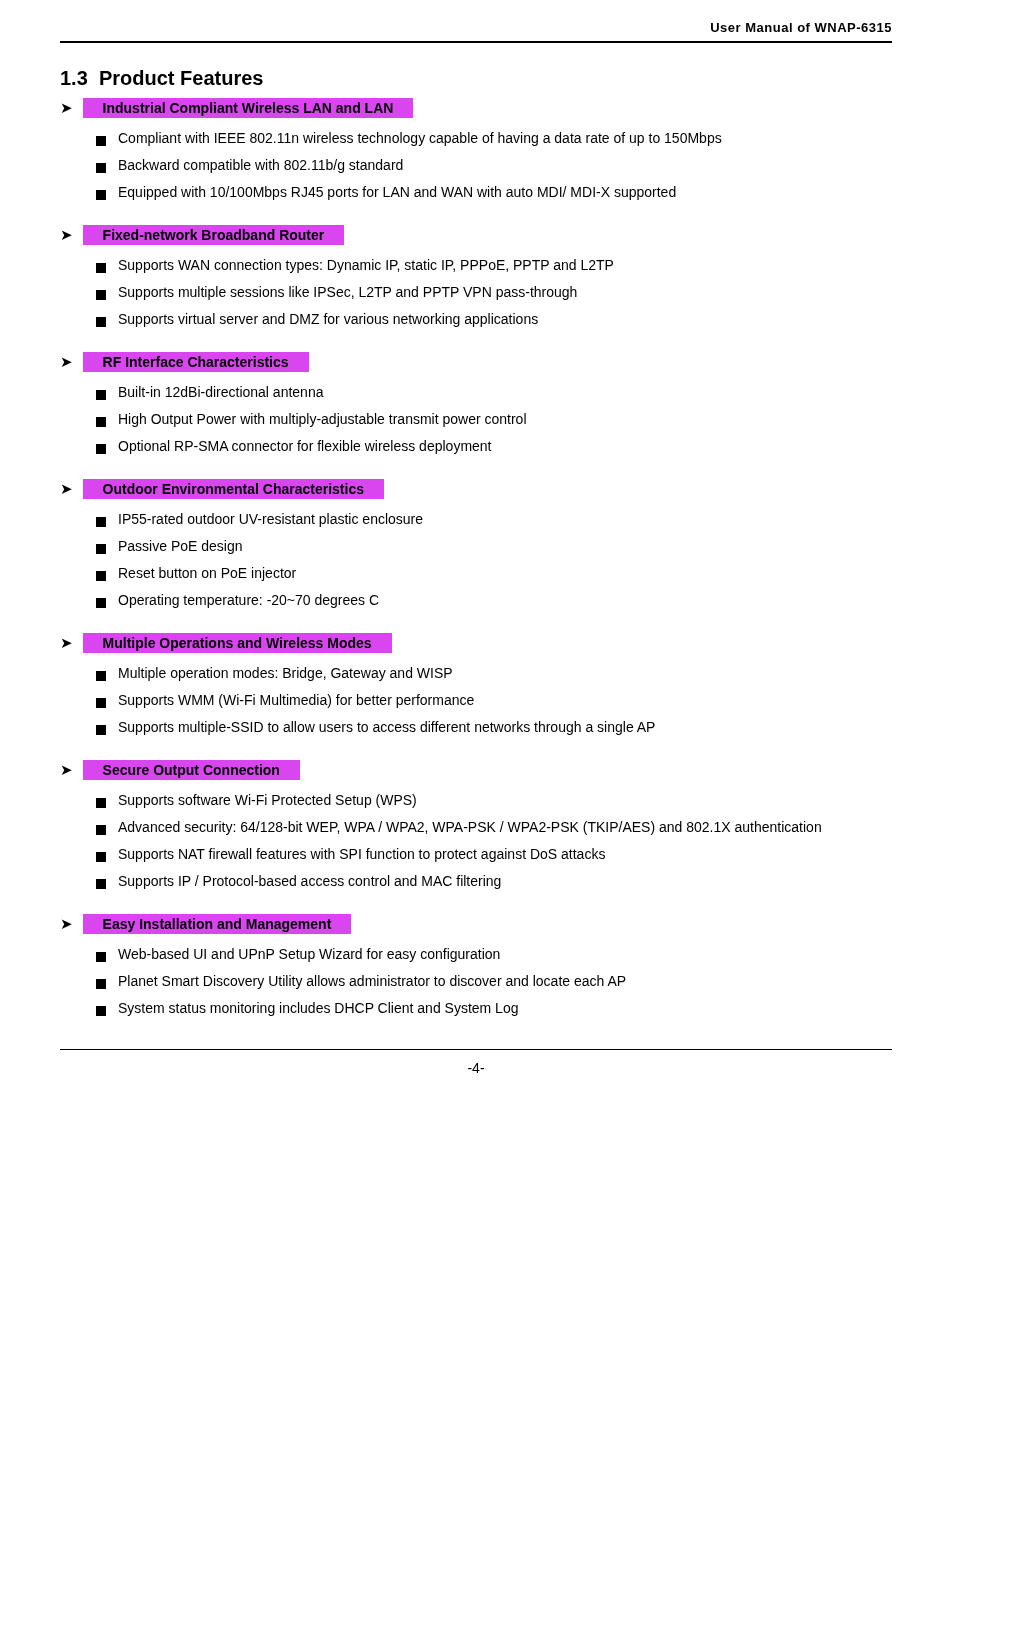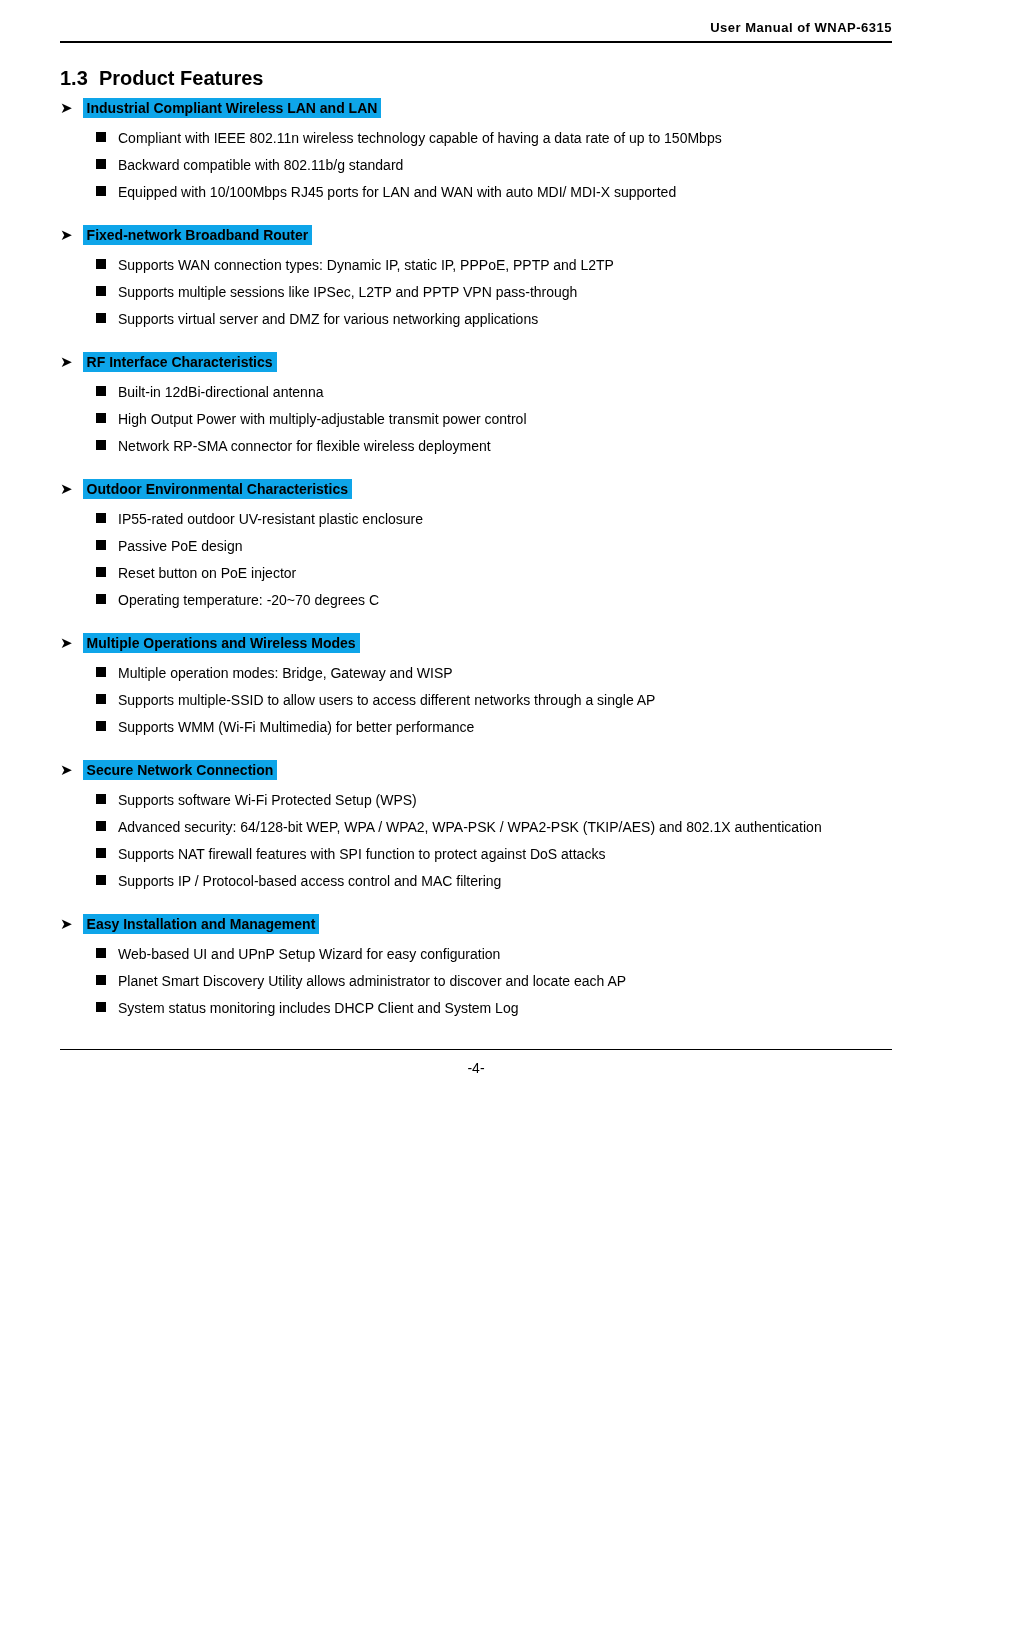--- a/index.html
+++ b/index.html
@@ -53,33 +53,33 @@
     .arrow-symbol {
       font-size: 15px;
       margin-right: 10px;
       margin-top: 1px;
       flex-shrink: 0;
     }
 
     .feature-title {
       font-size: 14px;
       font-weight: bold;
-      background-color: #0ea5e9;
-      padding: 2px 4px;
+      background-color: #d946ef;
+      padding: 2px 20px;
       display: inline-block;
     }
 
     .bullet-list {
       list-style: none;
       margin-left: 36px;
     }
 
     .bullet-list li {
       display: flex;
-      align-items: flex-start;
+      align-items: center;
       margin-bottom: 6px;
       line-height: 1.5;
     }
 
     .bullet-square {
       width: 10px;
       height: 10px;
       background: #000;
       flex-shrink: 0;
       margin-top: 4px;
@@ -163,21 +163,21 @@
           <li>
             <div class="bullet-square"></div>
             <span class="bullet-text">Built-in 12dBi-directional antenna</span>
           </li>
           <li>
             <div class="bullet-square"></div>
             <span class="bullet-text">High Output Power with multiply-adjustable transmit power control</span>
           </li>
           <li>
             <div class="bullet-square"></div>
-            <span class="bullet-text">Network RP-SMA connector for flexible wireless deployment</span>
+            <span class="bullet-text">Optional RP-SMA connector for flexible wireless deployment</span>
           </li>
         </ul>
       </div>
       <div class="feature-block">
         <div class="feature-header-row">
           <span class="arrow-symbol">➤</span>
           <span class="feature-title">Outdoor Environmental Characteristics</span>
         </div>
         <ul class="bullet-list">
           <li>
@@ -203,32 +203,32 @@
           <span class="arrow-symbol">➤</span>
           <span class="feature-title">Multiple Operations and Wireless Modes</span>
         </div>
         <ul class="bullet-list">
           <li>
             <div class="bullet-square"></div>
             <span class="bullet-text">Multiple operation modes: Bridge, Gateway and WISP</span>
           </li>
           <li>
             <div class="bullet-square"></div>
+            <span class="bullet-text">Supports WMM (Wi-Fi Multimedia) for better performance</span>
+          </li>
+          <li>
+            <div class="bullet-square"></div>
             <span class="bullet-text">Supports multiple-SSID to allow users to access different networks through a single AP</span>
           </li>
-          <li>
-            <div class="bullet-square"></div>
-            <span class="bullet-text">Supports WMM (Wi-Fi Multimedia) for better performance</span>
-          </li>
-        </ul>
-      </div>
-      <div class="feature-block">
-        <div class="feature-header-row">
-          <span class="arrow-symbol">➤</span>
-          <span class="feature-title">Secure Network Connection</span>
+        </ul>
+      </div>
+      <div class="feature-block">
+        <div class="feature-header-row">
+          <span class="arrow-symbol">➤</span>
+          <span class="feature-title">Secure Output Connection</span>
         </div>
         <ul class="bullet-list">
           <li>
             <div class="bullet-square"></div>
             <span class="bullet-text">Supports software Wi-Fi Protected Setup (WPS)</span>
           </li>
           <li>
             <div class="bullet-square"></div>
             <span class="bullet-text">Advanced security: 64/128-bit WEP, WPA / WPA2, WPA-PSK / WPA2-PSK (TKIP/AES) and 802.1X authentication</span>
           </li>

